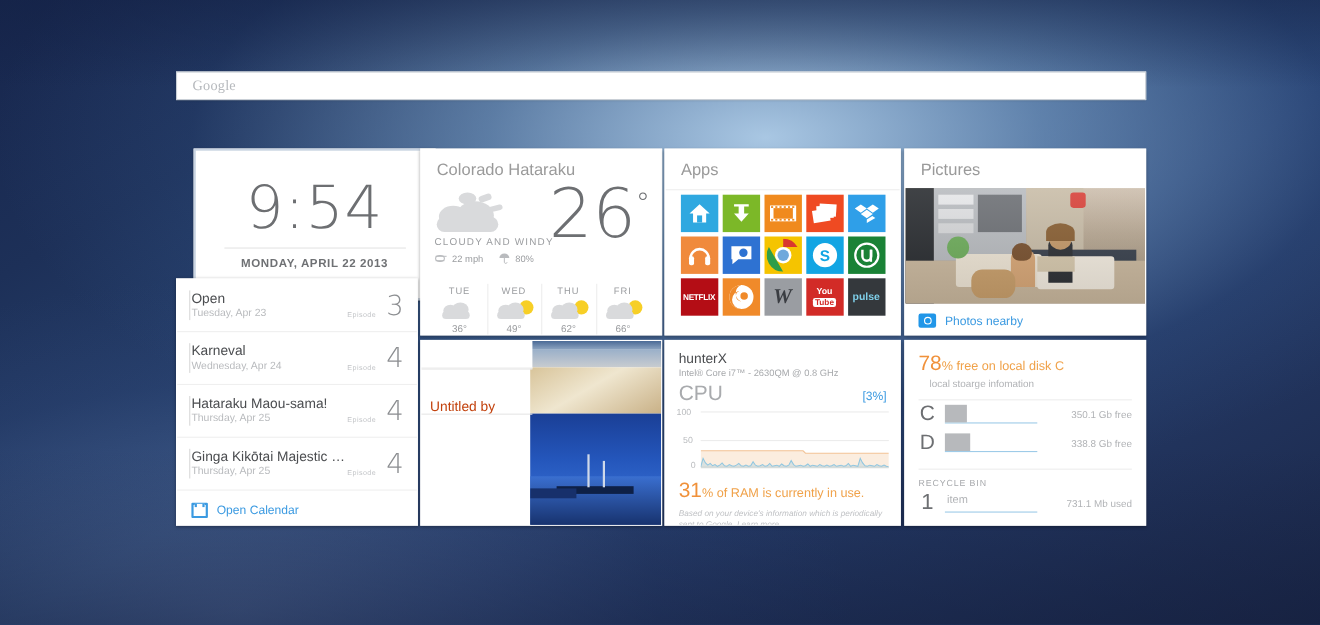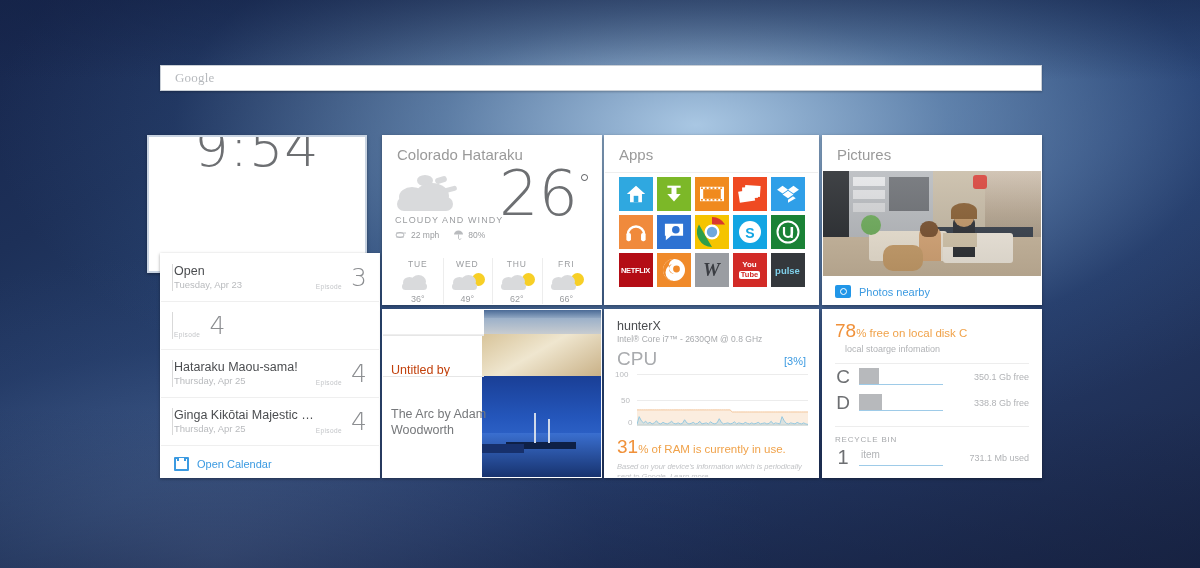--- a/index.html
+++ b/index.html
@@ -24,21 +24,21 @@
     background:#fff;border:1px solid #c9cfd6;box-sizing:border-box;
     box-shadow:0 1px 2px rgba(0,0,0,0.25);display:flex;align-items:center;}
   #searchbar .ph{font-family:"Liberation Serif", serif;font-size:13px;color:#b6b9bd;padding-left:14px;letter-spacing:.2px;}
 
   
   .tile{position:absolute;background:#fff;box-shadow:0 1px 3px rgba(0,0,0,0.35);
     border:1px solid rgba(255,255,255,0.55);box-sizing:border-box;overflow:hidden;}
   .tile-title{font-size:15px;color:#9a9a9a;font-weight:400;padding:10px 14px 8px 14px;}
 
   
-  #clock-tile   {left:147px;top:135px;width:220px;height:138px;border:2px solid #c9d4e2;gap:42px;}
+  #clock-tile   {left:176px;top:135px;width:220px;height:138px;border:2px solid #c9d4e2;}
   #cal-tile     {left:160px;top:253px;width:220px;height:225px;}
   #weather-tile {left:382px;top:135px;width:220px;height:170px;}
   #photo-tile   {left:382px;top:309px;width:220px;height:169px;}
   #apps-tile    {left:604px;top:135px;width:215px;height:170px;}
   #cpu-tile     {left:604px;top:309px;width:215px;height:169px;}
   #pics-tile    {left:822px;top:135px;width:220px;height:170px;}
   #disk-tile    {left:822px;top:309px;width:220px;height:169px;}
 
   
   #clock-tile{display:flex;flex-direction:column;align-items:center;justify-content:center;}
@@ -149,20 +149,24 @@
   <div id="cal-rows">
       <div class="cal-row">
         <span class="cal-left" style="display: block;">
           <span class="cal-name" style="display: block;">Open</span>
           <span class="cal-date" style="display: block;">Tuesday, Apr 23</span>
         </span>
         <span class="cal-eplabel">Episode</span>
         <span class="cal-num">3</span>
       </div>
       <div class="cal-row">
+        <span class="cal-left" style="display: block;">
+          <span class="cal-name" style="display: block;">Karneval</span>
+          <span class="cal-date" style="display: block;">Wednesday, Apr 24</span>
+        </span>
         <span class="cal-eplabel">Episode</span>
         <span class="cal-num">4</span>
       </div>
       <div class="cal-row">
         <span class="cal-left" style="display: block;">
           <span class="cal-name" style="display: block;">Hataraku Maou-sama!</span>
           <span class="cal-date" style="display: block;">Thursday, Apr 25</span>
         </span>
         <span class="cal-eplabel">Episode</span>
         <span class="cal-num">4</span>
@@ -267,21 +271,20 @@
     <div class="pg-img" style="top:24px;height:42px;background:linear-gradient(150deg,#d8c49a 0%,#efe6cf 45%,#c9b187 100%);"></div>
     <div class="pg-img" style="top:66px;height:103px;background:linear-gradient(180deg,#1a3f96 0%,#2456bb 40%,#2e63c8 62%,#1d3f84 100%);overflow:hidden;">
       <div style="position:absolute;left:0;right:0;top:55%;height:45%;background:linear-gradient(180deg,#3a6fd0,#16306a);"></div>
       <div style="position:absolute;left:24px;bottom:30px;width:70px;height:7px;background:#0e2046;"></div>
       <div style="position:absolute;left:52px;bottom:36px;width:1.5px;height:30px;background:#cfd9ea;"></div>
       <div style="position:absolute;left:66px;bottom:36px;width:1.5px;height:24px;background:#cfd9ea;"></div>
       <div style="position:absolute;left:0;bottom:26px;width:42px;height:9px;background:#17306b;"></div>
     </div>
 
     <div class="pg-cap" style="top:52px;color:#c2410c;">Untitled by</div>
-    <div class="pg-cap" style="top:96px;">The Arc by Adam Woodworth</div>
     <div style="position:absolute;left:0;top:0;width:101px;height:24px;background:#fff;border-bottom:1px solid #eee;"></div>
     <div style="position:absolute;left:0;top:25px;width:101px;height:1px;background:#e6e6e6;"></div>
     <div style="position:absolute;left:0;top:66px;width:101px;height:1px;background:#e6e6e6;"></div>
   </div>
 </div>
 
 <div class="tile" id="apps-tile">
   <div class="tile-title" style="border-bottom:1px solid #eee;padding-bottom:9px;">Apps</div>
   <div class="apps-grid" id="apps-grid">
       <div class="app" style="background: rgb(47, 168, 224);">

